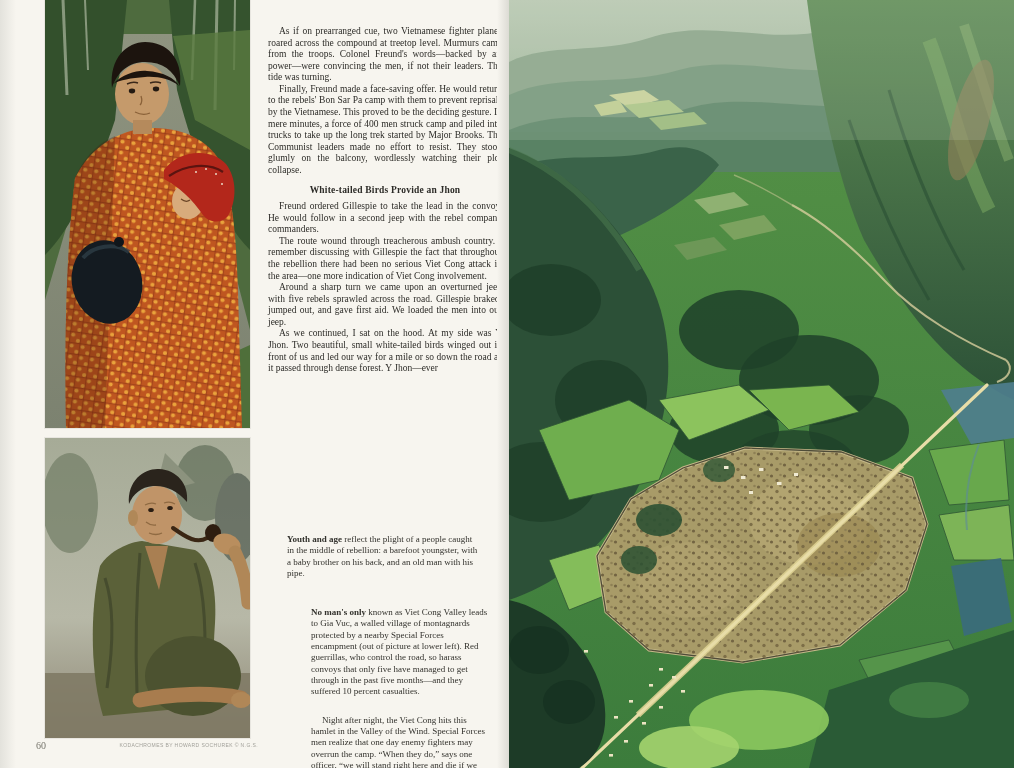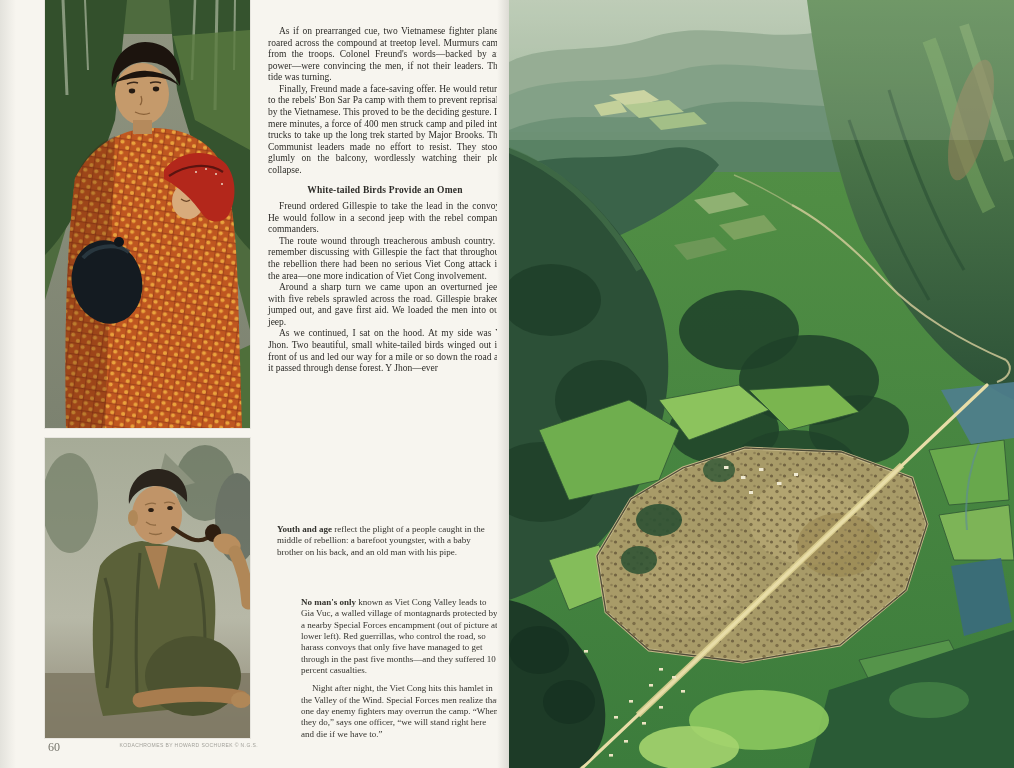--- a/index.html
+++ b/index.html
@@ -16,24 +16,24 @@
   .photo-bottom{left:45px;top:438px;width:205px;height:300px;}
   .photo svg{display:block;}
   
   .col{position:absolute;left:268px;top:26px;width:234px;font-size:9.5px;line-height:1.22;}
   .col p{margin:0;text-indent:11px;text-align:justify;}
   .col h3{margin:8px 0 5px;font-size:9.5px;text-align:center;letter-spacing:.2px;}
   
   .caption{position:absolute;font-size:9px;line-height:1.26;color:#33322d;}
   .caption-youth{left:270px;top:517px;width:228px;}
   .caption-nml{left:294px;top:590px;width:212px;}
-  .caption p{margin:7px;}
+  .caption p{margin:17px;}
   .caption .p2{text-indent:11px;margin-top:2px;}
   .lead{font-weight:bold;}
-  .page-number{position:absolute;left:36px;top:740px;font-size:12px;color:#76756c;margin-left:12px;}
+  .page-number{position:absolute;left:36px;top:740px;font-size:10px;color:#76756c;}
   .credit{position:absolute;left:86px;top:742px;width:172px;text-align:right;
           font-family:"Liberation Sans", sans-serif;font-size:5px;letter-spacing:.4px;
           color:#a09f98;text-transform:uppercase;white-space:nowrap;}
   
   .right-page{position:absolute;left:509px;top:0;width:505px;height:768px;overflow:hidden;}
 </style>
 </head>
 <body>
 
 <div class="spread">
@@ -138,21 +138,21 @@
           <path d="M190,114 C198,130 202,148 203,165" stroke="#b08757" stroke-width="13" fill="none" stroke-linecap="round"></path>
           <path d="M95,262 C125,256 165,254 196,260" stroke="#a87c4e" stroke-width="15" fill="none" stroke-linecap="round"></path>
           <ellipse cx="196" cy="262" rx="10" ry="8" fill="#b08757"></ellipse>
         </g>
       </svg>
     </div>
 
     <div class="col">
       <p>As if on prearranged cue, two Vietnamese fighter planes roared across the compound at treetop level. Murmurs came from the troops. Colonel Freund's words—backed by air power—were convincing the men, if not their leaders. The tide was turning.</p>
       <p>Finally, Freund made a face-saving offer. He would return to the rebels' Bon Sar Pa camp with them to prevent reprisals by the Vietnamese. This proved to be the deciding gesture. In mere minutes, a force of 400 men struck camp and piled into trucks to take up the long trek started by Major Brooks. The Communist leaders made no effort to resist. They stood glumly on the balcony, wordlessly watching their plot collapse.</p>
-      <h3>White-tailed Birds Provide an Omen</h3>
+      <h3>White-tailed Birds Provide an Jhon</h3>
       <p>Freund ordered Gillespie to take the lead in the convoy. He would follow in a second jeep with the rebel company commanders.</p>
       <p>The route wound through treacherous ambush country. I remember discussing with Gillespie the fact that throughout the rebellion there had been no serious Viet Cong attack in the area—one more indication of Viet Cong involvement.</p>
       <p>Around a sharp turn we came upon an overturned jeep with five rebels sprawled across the road. Gillespie braked, jumped out, and gave first aid. We loaded the men into our jeep.</p>
       <p>As we continued, I sat on the hood. At my side was Y Jhon. Two beautiful, small white-tailed birds winged out in front of us and led our way for a mile or so down the road as it passed through dense forest. Y Jhon—ever</p>
     </div>
 
     <div class="caption caption-youth">
       <p><span class="lead">Youth and age</span><span> reflect the plight of a people caught in the middle of rebellion: a barefoot youngster, with a baby brother on his back, and an old man with his pipe.</span></p>
     </div>
 

